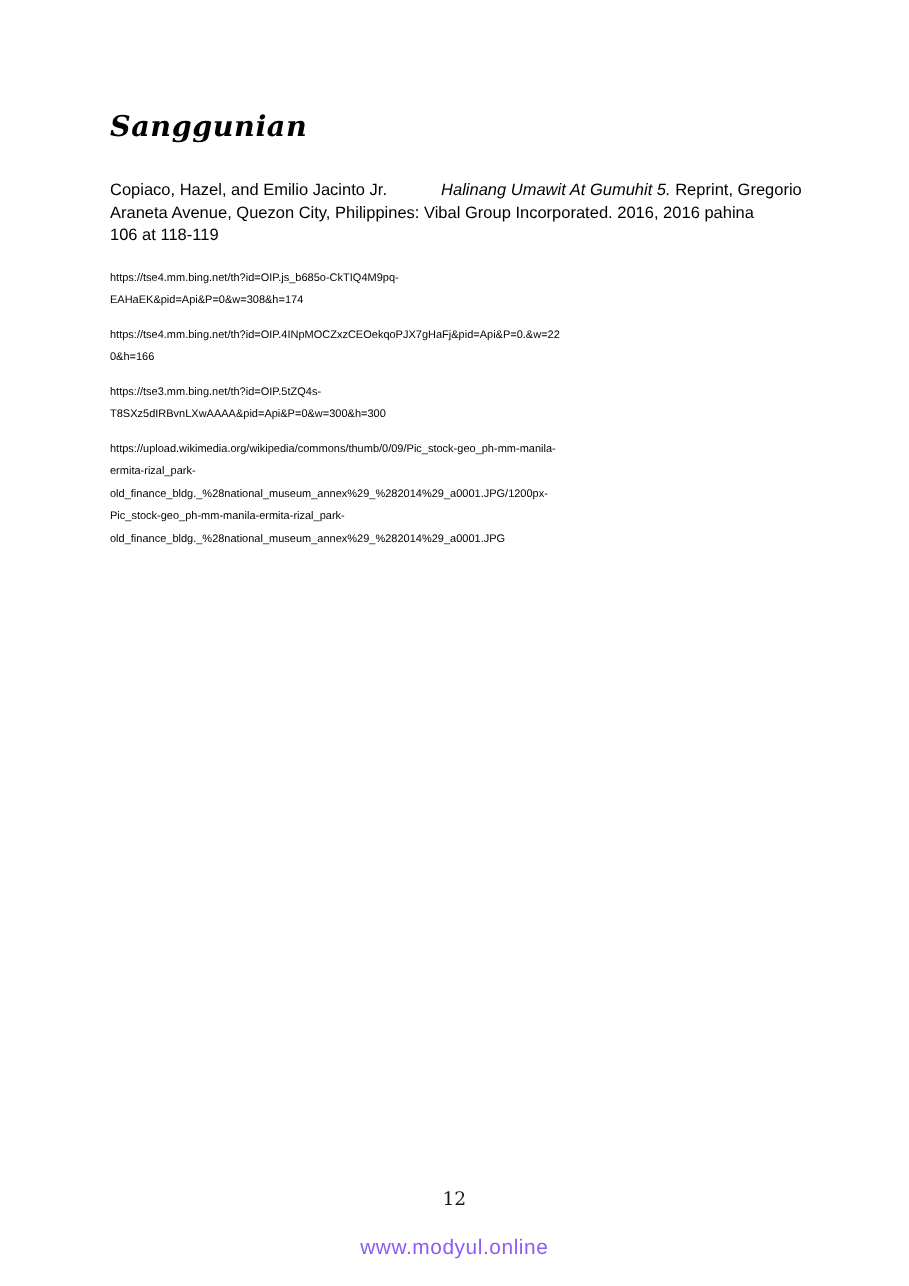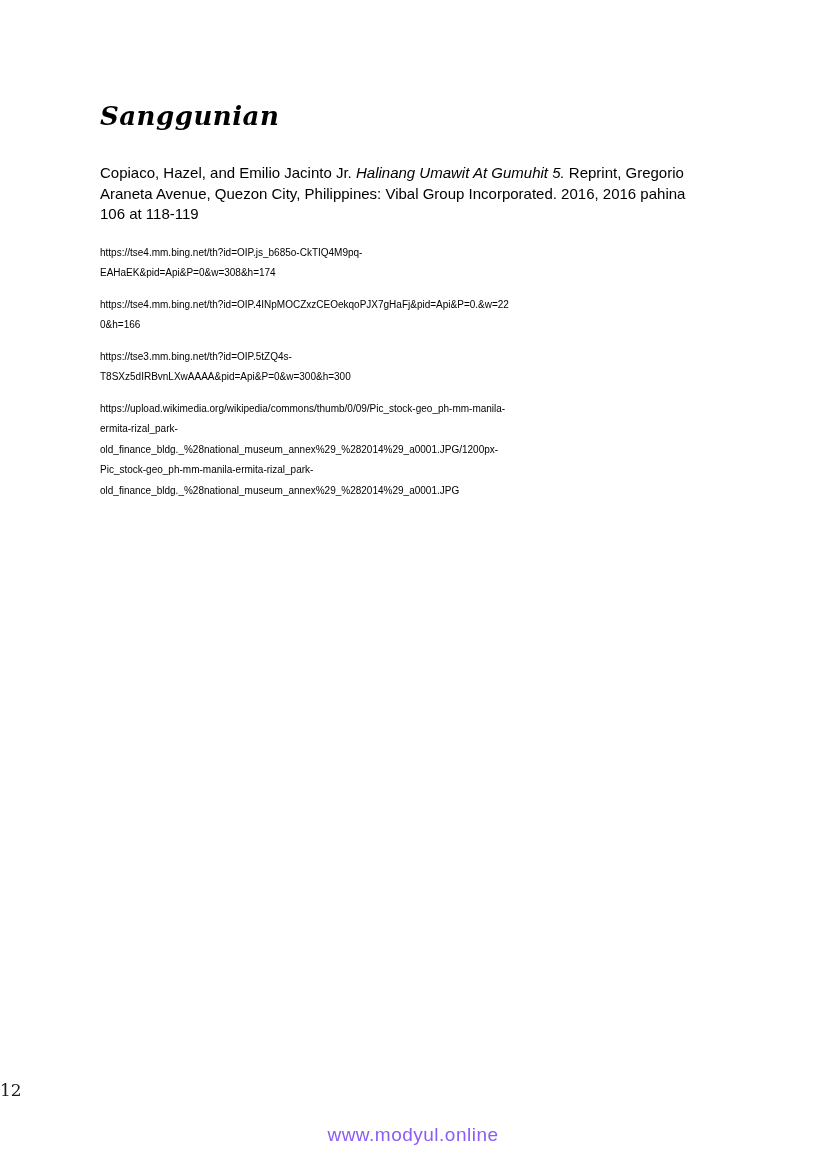--- a/index.html
+++ b/index.html
@@ -34,32 +34,34 @@
   .citation {
     font-size: 15px;
     line-height: 20.5px;
     margin: 0 0 18px 0;
   }
   .citation .line {
     white-space: nowrap;
   }
   .citation .italic {
     font-style: italic;
+    margin-left: 45px;
   }
   .url-para {
     font-size: 10px;
     line-height: 20.5px;
     margin: 0 0 11px 0;
     white-space: pre-wrap;
   }
   .page-number {
     position: absolute;
     top: 1080px;
     left: 0;
     width: 100%;
+    text-align: center;
     font-family: "DejaVu Serif", serif;
     font-size: 17px;
     color: #1a1a1a;
   }
   .watermark {
     position: absolute;
     top: 1124px;
     left: 0;
     width: 100%;
     text-align: center;

